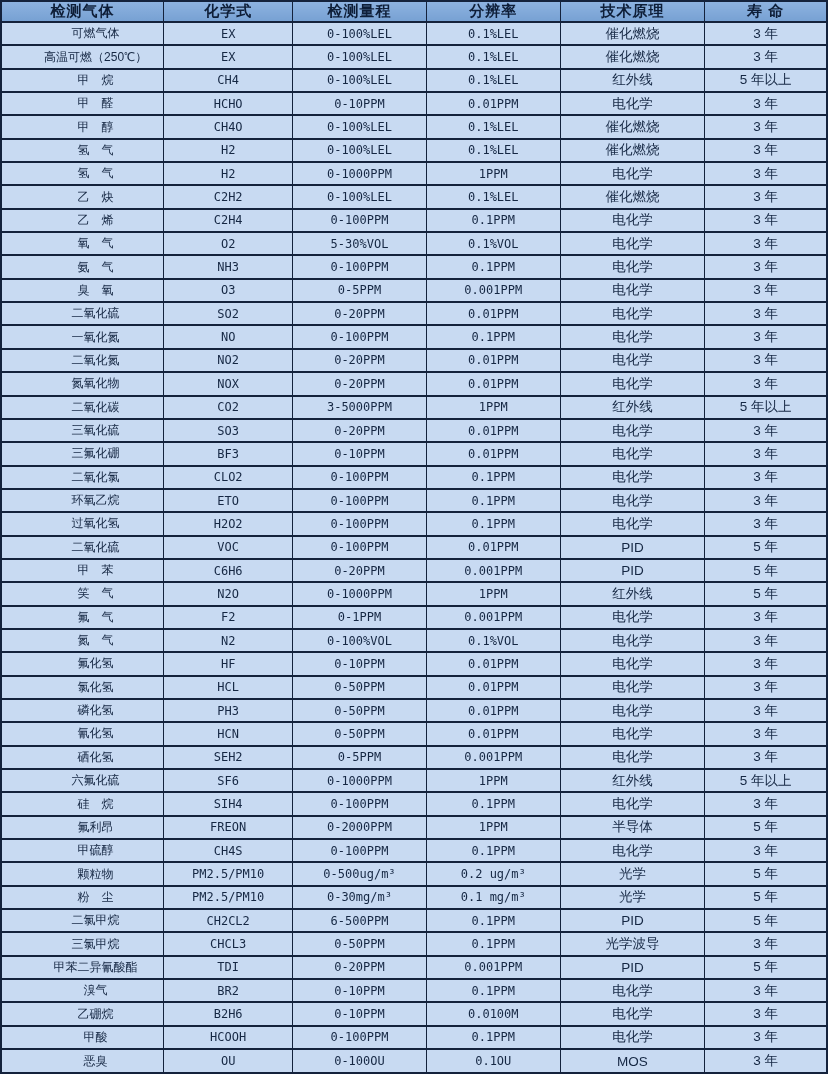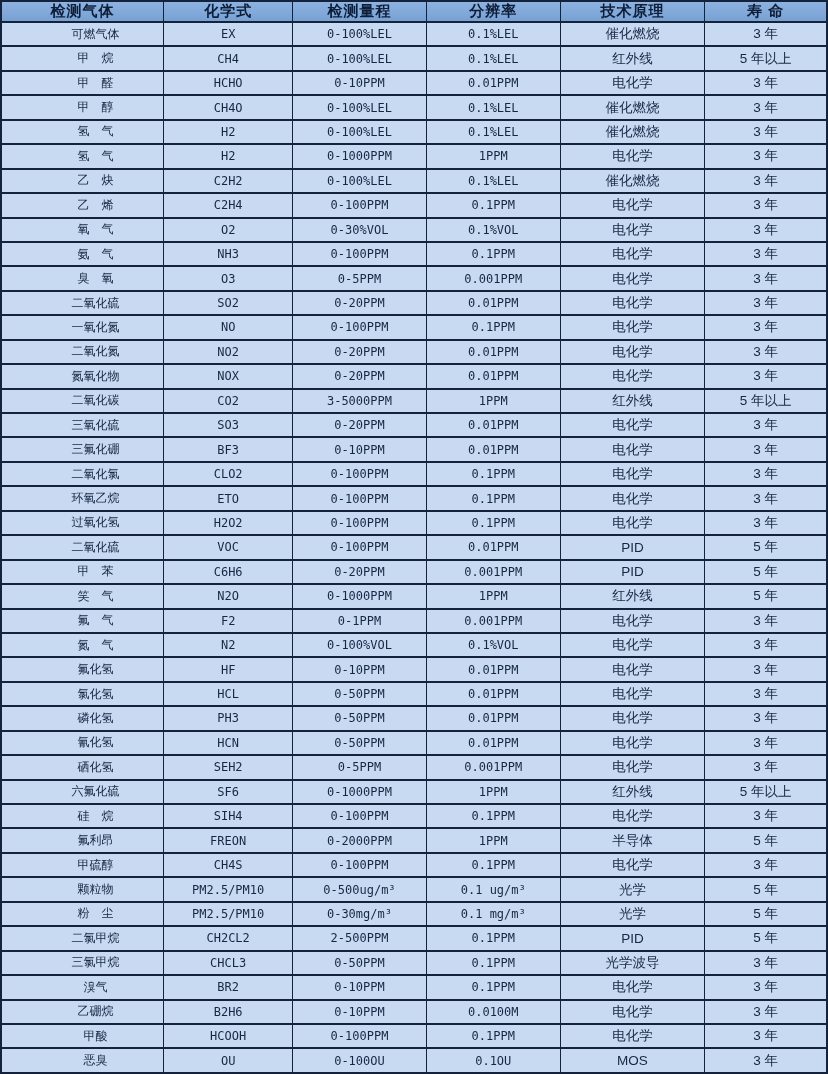--- a/index.html
+++ b/index.html
@@ -73,20 +73,28 @@
   <tbody>
       <tr>
         <td class="gas-cell">可燃气体</td>
         <td class="mono-cell">EX</td>
         <td class="mono-cell">0-100%LEL</td>
         <td class="mono-cell">0.1%LEL</td>
         <td class="cn-cell">催化燃烧</td>
         <td class="cn-cell">3 年</td>
       </tr>
       <tr>
+        <td class="gas-cell">高温可燃（250℃）</td>
+        <td class="mono-cell">EX</td>
+        <td class="mono-cell">0-100%LEL</td>
+        <td class="mono-cell">0.1%LEL</td>
+        <td class="cn-cell">催化燃烧</td>
+        <td class="cn-cell">3 年</td>
+      </tr>
+      <tr>
         <td class="gas-cell">甲　烷</td>
         <td class="mono-cell">CH4</td>
         <td class="mono-cell">0-100%LEL</td>
         <td class="mono-cell">0.1%LEL</td>
         <td class="cn-cell">红外线</td>
         <td class="cn-cell">5 年以上</td>
       </tr>
       <tr>
         <td class="gas-cell">甲　醛</td>
         <td class="mono-cell">HCHO</td>
@@ -131,21 +139,21 @@
         <td class="gas-cell">乙　烯</td>
         <td class="mono-cell">C2H4</td>
         <td class="mono-cell">0-100PPM</td>
         <td class="mono-cell">0.1PPM</td>
         <td class="cn-cell">电化学</td>
         <td class="cn-cell">3 年</td>
       </tr>
       <tr>
         <td class="gas-cell">氧　气</td>
         <td class="mono-cell">O2</td>
-        <td class="mono-cell">0-30%VOL</td>
+        <td class="mono-cell">5-30%VOL</td>
         <td class="mono-cell">0.1%VOL</td>
         <td class="cn-cell">电化学</td>
         <td class="cn-cell">3 年</td>
       </tr>
       <tr>
         <td class="gas-cell">氨　气</td>
         <td class="mono-cell">NH3</td>
         <td class="mono-cell">0-100PPM</td>
         <td class="mono-cell">0.1PPM</td>
         <td class="cn-cell">电化学</td>
@@ -348,47 +356,55 @@
         <td class="mono-cell">CH4S</td>
         <td class="mono-cell">0-100PPM</td>
         <td class="mono-cell">0.1PPM</td>
         <td class="cn-cell">电化学</td>
         <td class="cn-cell">3 年</td>
       </tr>
       <tr>
         <td class="gas-cell">颗粒物</td>
         <td class="mono-cell">PM2.5/PM10</td>
         <td class="mono-cell">0-500ug/m³</td>
-        <td class="mono-cell">0.1 ug/m³</td>
+        <td class="mono-cell">0.2 ug/m³</td>
         <td class="cn-cell">光学</td>
         <td class="cn-cell">5 年</td>
       </tr>
       <tr>
         <td class="gas-cell">粉　尘</td>
         <td class="mono-cell">PM2.5/PM10</td>
         <td class="mono-cell">0-30mg/m³</td>
         <td class="mono-cell">0.1 mg/m³</td>
         <td class="cn-cell">光学</td>
         <td class="cn-cell">5 年</td>
       </tr>
       <tr>
         <td class="gas-cell">二氯甲烷</td>
         <td class="mono-cell">CH2CL2</td>
-        <td class="mono-cell">2-500PPM</td>
+        <td class="mono-cell">6-500PPM</td>
         <td class="mono-cell">0.1PPM</td>
         <td class="cn-cell">PID</td>
         <td class="cn-cell">5 年</td>
       </tr>
       <tr>
         <td class="gas-cell">三氯甲烷</td>
         <td class="mono-cell">CHCL3</td>
         <td class="mono-cell">0-50PPM</td>
         <td class="mono-cell">0.1PPM</td>
         <td class="cn-cell">光学波导</td>
         <td class="cn-cell">3 年</td>
+      </tr>
+      <tr>
+        <td class="gas-cell">甲苯二异氰酸酯</td>
+        <td class="mono-cell">TDI</td>
+        <td class="mono-cell">0-20PPM</td>
+        <td class="mono-cell">0.001PPM</td>
+        <td class="cn-cell">PID</td>
+        <td class="cn-cell">5 年</td>
       </tr>
       <tr>
         <td class="gas-cell">溴气</td>
         <td class="mono-cell">BR2</td>
         <td class="mono-cell">0-10PPM</td>
         <td class="mono-cell">0.1PPM</td>
         <td class="cn-cell">电化学</td>
         <td class="cn-cell">3 年</td>
       </tr>
       <tr>

